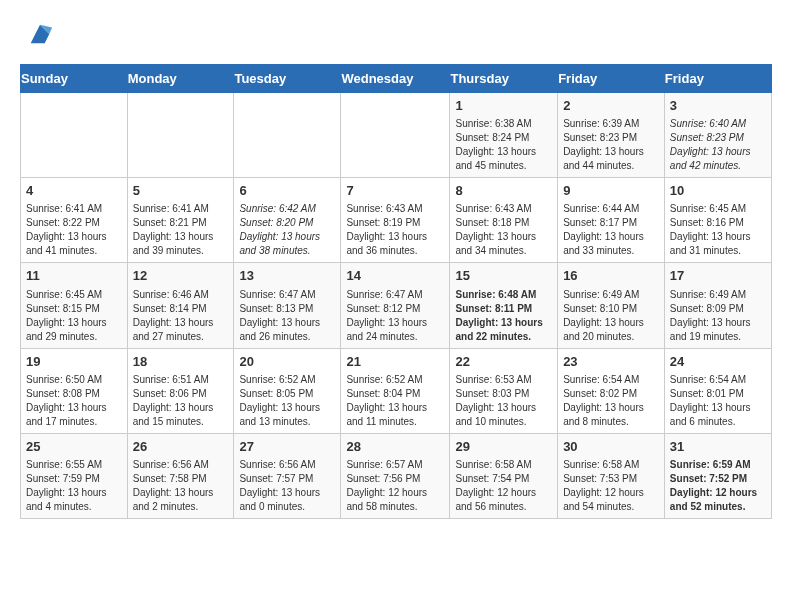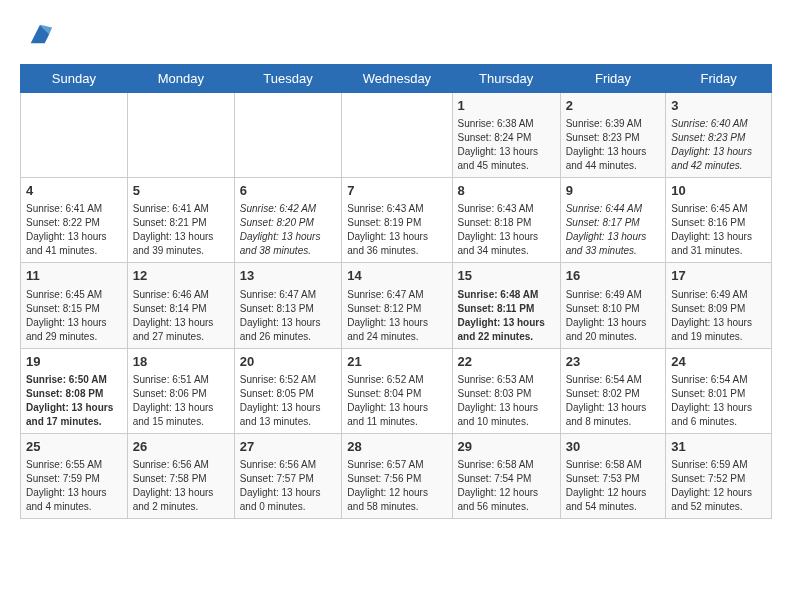--- a/index.html
+++ b/index.html
@@ -55,24 +55,24 @@
       color: #555;
     }
     table {
       width: 100%;
       border-collapse: collapse;
       font-size: 11px;
     }
     thead tr th {
       background-color: #2a6db5;
       color: #fff;
-      padding: 6px 12px;
-      text-align: center;
+      padding: 6px 0;
+      text-align: left;
       font-size: 13px;
-      font-weight: normal;
+      font-weight: bold;
       border: 1px solid #2a6db5;
     }
     tbody tr td {
       border: 1px solid #ccc;
       vertical-align: top;
       padding: 4px 5px;
       width: 113px;
       min-height: 80px;
       background: #fff;
       color: #333;
@@ -178,21 +178,21 @@
 Daylight: 13 hours and 36 minutes.</div>
         </td>
         <td>
           <span class="day-number">8</span>
           <div class="day-info" style="white-space: pre-line;">Sunrise: 6:43 AM
 Sunset: 8:18 PM
 Daylight: 13 hours and 34 minutes.</div>
         </td>
         <td>
           <span class="day-number">9</span>
-          <div class="day-info" style="white-space: pre-line; font-style: italic;">Sunrise: 6:44 AM
+          <div class="day-info" style="white-space: pre-line;">Sunrise: 6:44 AM
 Sunset: 8:17 PM
 Daylight: 13 hours and 33 minutes.</div>
         </td>
         <td>
           <span class="day-number">10</span>
           <div class="day-info" style="white-space: pre-line;">Sunrise: 6:45 AM
 Sunset: 8:16 PM
 Daylight: 13 hours and 31 minutes.</div>
         </td>
       </tr>
@@ -236,21 +236,21 @@
         <td>
           <span class="day-number">17</span>
           <div class="day-info" style="white-space: pre-line;">Sunrise: 6:49 AM
 Sunset: 8:09 PM
 Daylight: 13 hours and 19 minutes.</div>
         </td>
       </tr>
       <tr>
         <td>
           <span class="day-number">19</span>
-          <div class="day-info" style="white-space: pre-line; font-weight: bold;">Sunrise: 6:50 AM
+          <div class="day-info" style="white-space: pre-line;">Sunrise: 6:50 AM
 Sunset: 8:08 PM
 Daylight: 13 hours and 17 minutes.</div>
         </td>
         <td>
           <span class="day-number">18</span>
           <div class="day-info" style="white-space: pre-line;">Sunrise: 6:51 AM
 Sunset: 8:06 PM
 Daylight: 13 hours and 15 minutes.</div>
         </td>
         <td>
@@ -316,19 +316,19 @@
 Daylight: 12 hours and 56 minutes.</div>
         </td>
         <td>
           <span class="day-number">30</span>
           <div class="day-info" style="white-space: pre-line;">Sunrise: 6:58 AM
 Sunset: 7:53 PM
 Daylight: 12 hours and 54 minutes.</div>
         </td>
         <td>
           <span class="day-number">31</span>
-          <div class="day-info" style="white-space: pre-line;">Sunrise: 6:59 AM
+          <div class="day-info" style="white-space: pre-line; font-weight: bold;">Sunrise: 6:59 AM
 Sunset: 7:52 PM
 Daylight: 12 hours and 52 minutes.</div>
         </td>
       </tr>
     </tbody>
 </table>
 
 </body></html>

